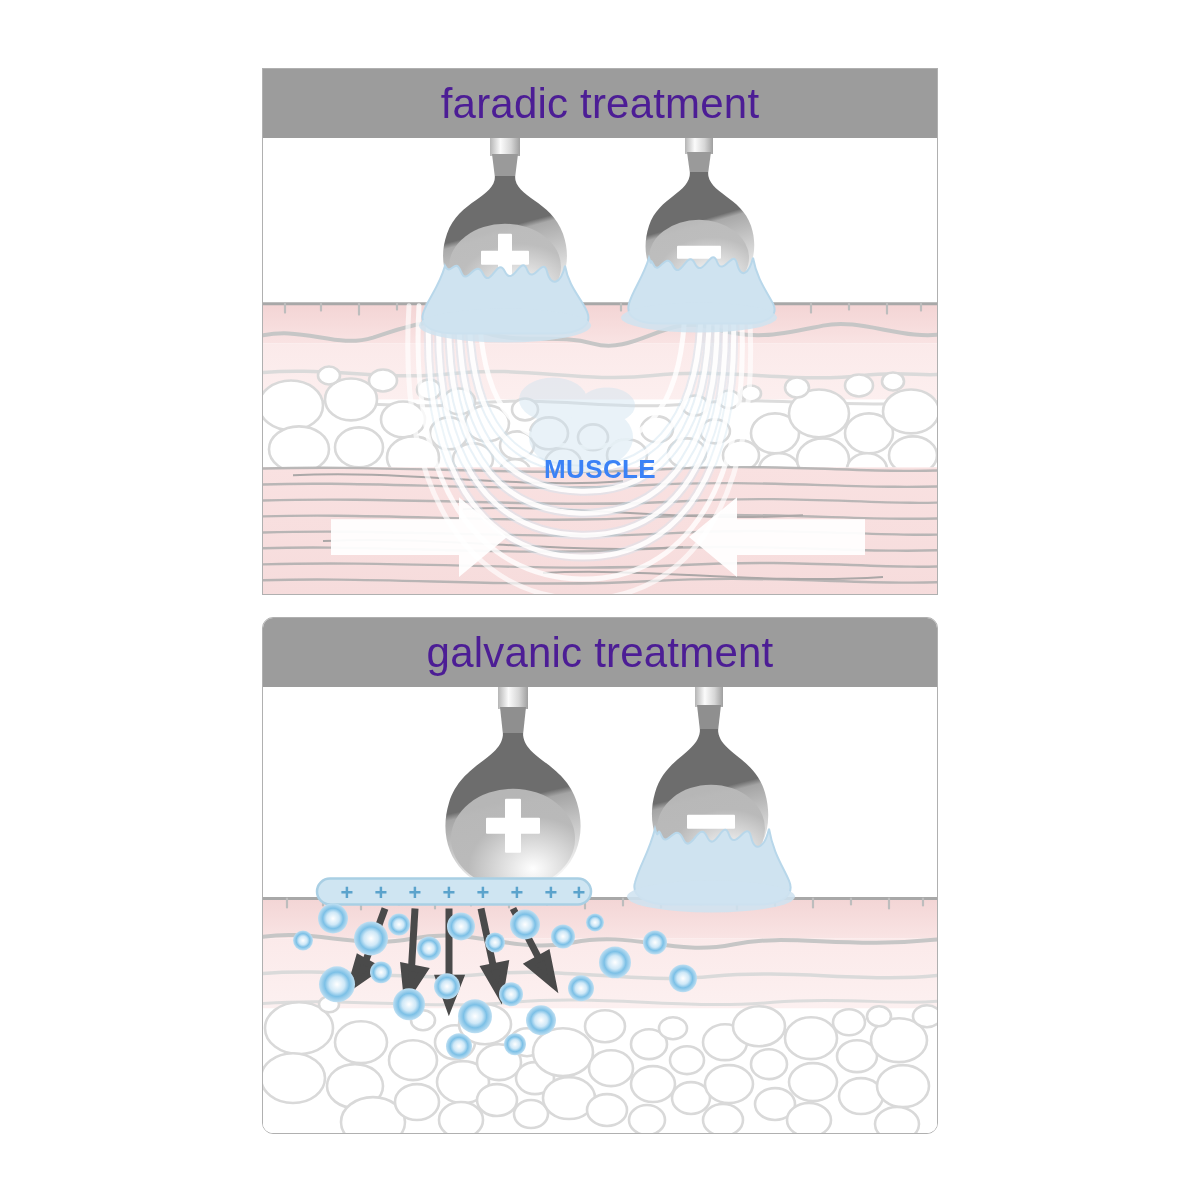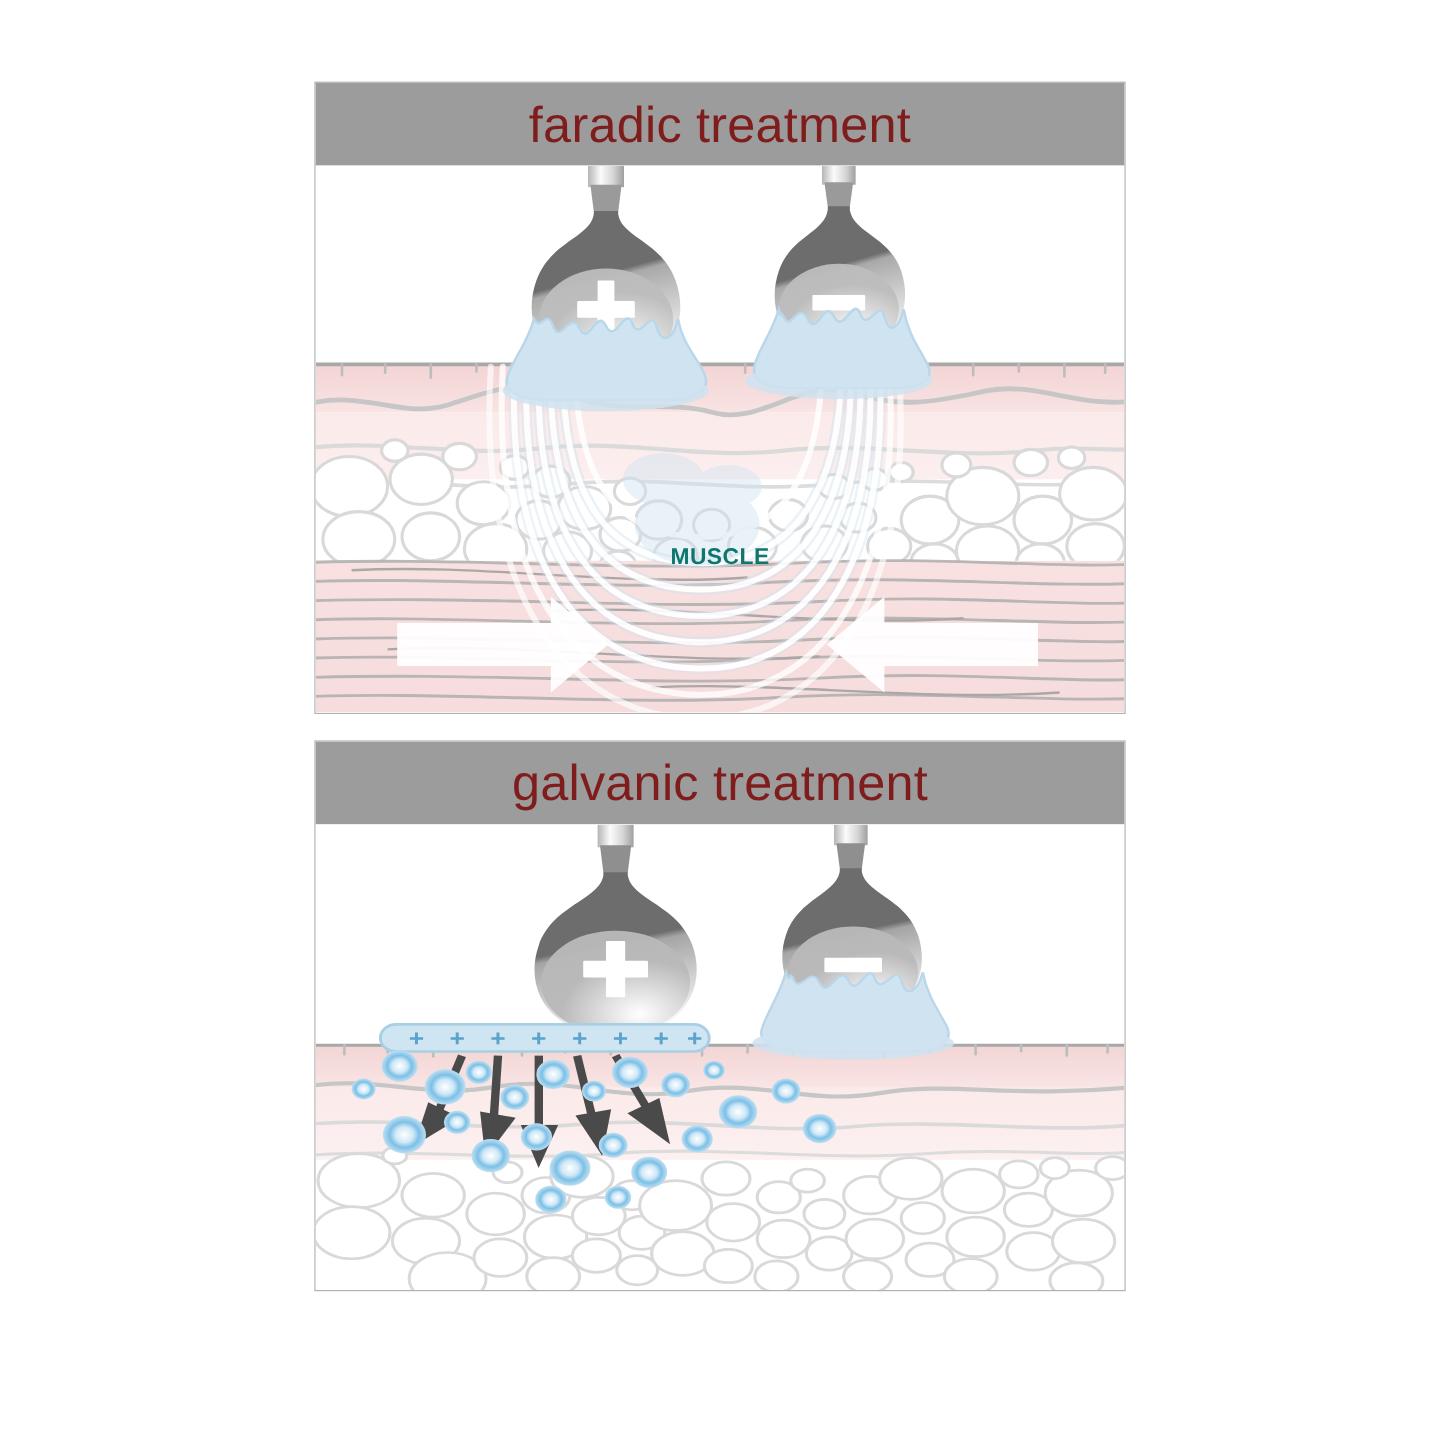--- a/index.html
+++ b/index.html
@@ -2,35 +2,35 @@
 <html><head>
 <meta charset="utf-8">
 <style>
   html,body{margin:0;padding:0;background:#ffffff;}
   body{width:1200px;height:1200px;font-family:"Liberation Sans",sans-serif;overflow:hidden;}
   .stage{position:relative;width:1200px;height:1200px;background:#fff;}
 
   .panel{position:absolute;left:262px;width:676px;box-sizing:border-box;
          border:1px solid #b0b0b0;background:#fff;overflow:hidden;}
   #panel-faradic{top:68px;height:527px;}
-  #panel-galvanic{top:617px;height:459px;}
+  #panel-galvanic{top:617px;height:517px;border-radius:11px;}
 
   .panel-header{height:69px;background:#9c9c9c;display:flex;align-items:center;
                 justify-content:center;}
-  .panel-title{color:#7f1d1d;font-size:42px;font-weight:400;letter-spacing:.2px;
+  .panel-title{color:#4c1d95;font-size:42px;font-weight:400;letter-spacing:.2px;
                font-family:"Liberation Sans",sans-serif;line-height:1;}
 
   .panel-body{position:relative;width:100%;height:calc(100% - 69px);background:#fff;
               overflow:hidden;}
 
   .layer-svg{position:absolute;left:0;top:0;width:100%;height:100%;display:block;}
 
-  .muscle-label{position:absolute;text-align:center;color:#0f766e;
+  .muscle-label{position:absolute;text-align:center;color:#3b82f6;
                 font-family:"Liberation Sans",sans-serif;font-weight:bold;
-                font-size:19px;line-height:1.18;letter-spacing:.4px;z-index:6;}
+                font-size:26px;line-height:1.18;letter-spacing:.4px;z-index:6;}
 </style>
 </head>
 <body>
 
 <div class="stage">
 
   <section class="panel" id="panel-faradic">
     <header class="panel-header">
       <h1 class="panel-title">faradic treatment</h1>
     </header>

